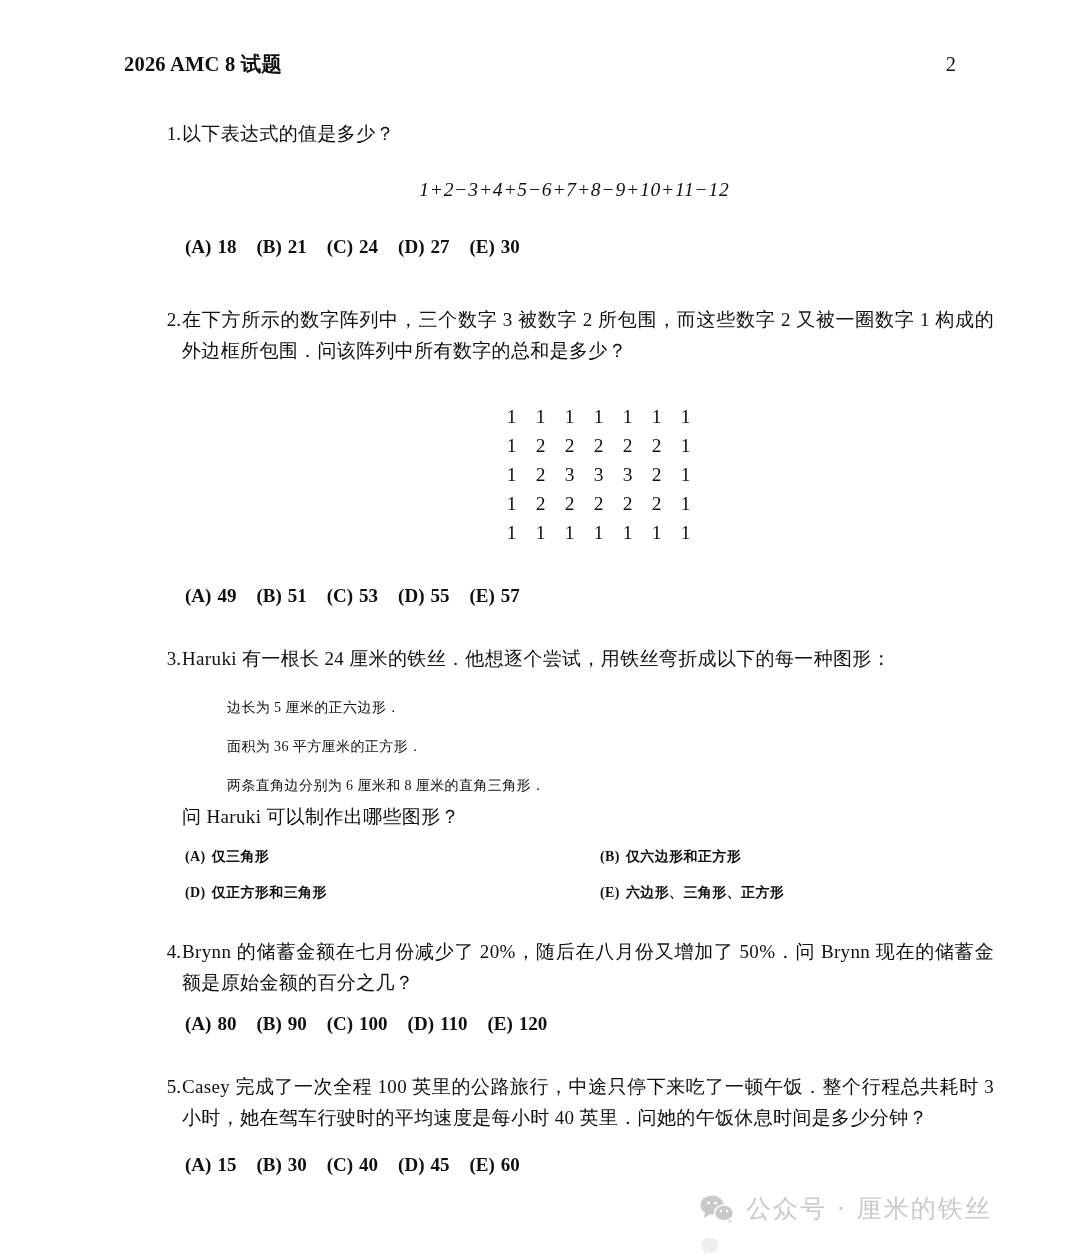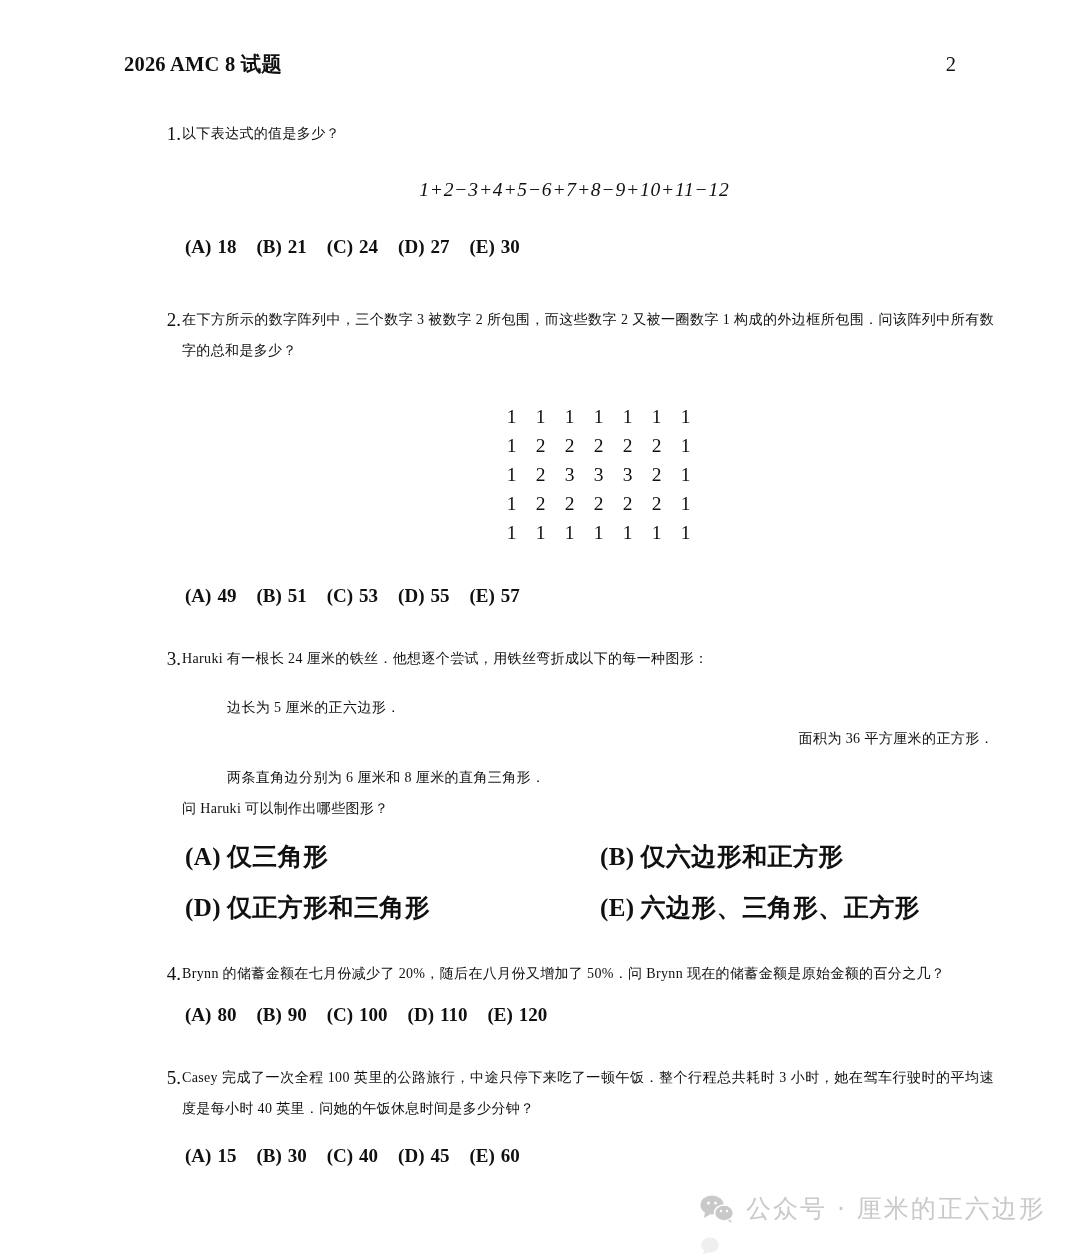--- a/index.html
+++ b/index.html
@@ -60,21 +60,21 @@
   .problem .num {
     position: absolute;
     left: 151px;
     top: 0;
     width: 30px;
     text-align: right;
     font-size: 19px;
     line-height: 31px;
   }
   .stem {
-    font-size: 14px;
+    font-size: 19px;
     line-height: 31px;
     text-align: justify;
     text-justify: inter-character;
     padding-left: 27px;
     letter-spacing: 0.35px;
   }
   .stem.nojust { text-align: left; }
 
   
   .display-math {
@@ -99,21 +99,21 @@
   }
   .choice .lbl {
     font-weight: bold;
     margin-right: 6px;
   }
   .choice .val { font-weight: bold; }
 
   
   .choices-grid {
     padding-left: 30px;
-    font-size: 25px;
+    font-size: 14px;
     display: grid;
     grid-template-columns: 415px auto;
     row-gap: 18px;
   }
   .choices-grid .choice {
     margin-right: 0;
     white-space: nowrap;
     letter-spacing: 0.4px;
   }
 
@@ -244,21 +244,21 @@
       <div class="choices" style="margin-top:33px;">
         <span class="choice"><span class="lbl">(A)</span><span class="val">49</span></span><span class="choice"><span class="lbl">(B)</span><span class="val">51</span></span><span class="choice"><span class="lbl">(C)</span><span class="val">53</span></span><span class="choice"><span class="lbl">(D)</span><span class="val">55</span></span><span class="choice"><span class="lbl">(E)</span><span class="val">57</span></span>
       </div>
     </div>
 
     <div class="problem" style="margin-top:32px;">
       <div class="num">3.</div>
       <div class="stem nojust">Haruki 有一根长 24 厘米的铁丝．他想逐个尝试，用铁丝弯折成以下的每一种图形：</div>
       <div class="sublist" style="margin-top:18px;">
         <div class="sublist-item">边长为 5 厘米的正六边形．</div>
-        <div class="sublist-item" style="text-align:right;">面积为 36 平方厘米的正方形．</div>
+        <div class="sublist-item" style="margin-top:8px;">面积为 36 平方厘米的正方形．</div>
         <div class="sublist-item" style="margin-top:8px;">两条直角边分别为 6 厘米和 8 厘米的直角三角形．</div>
       </div>
       <div class="stem nojust" style="">问 Haruki 可以制作出哪些图形？</div>
       <div class="choices-grid" style="margin-top:16px;">
         <span class="choice"><span class="lbl">(A)</span><span class="val">仅三角形</span></span>
         <span class="choice"><span class="lbl">(B)</span><span class="val">仅六边形和正方形</span></span>
         <span class="choice"><span class="lbl">(D)</span><span class="val">仅正方形和三角形</span></span>
         <span class="choice"><span class="lbl">(E)</span><span class="val">六边形、三角形、正方形</span></span>
       </div>
     </div>
@@ -287,21 +287,21 @@
         <ellipse cx="12" cy="11" rx="11.5" ry="9.5" fill="#c9c9c9"></ellipse>
         <polygon points="5,18 4,24 10,20.5" fill="#c9c9c9"></polygon>
         <ellipse cx="24" cy="19" rx="9.5" ry="8" fill="#c9c9c9" stroke="#ffffff" stroke-width="1.6"></ellipse>
         <polygon points="31,25 32,29.5 27,26.5" fill="#c9c9c9" stroke="#ffffff" stroke-width="0.8"></polygon>
         <circle cx="8.5" cy="9" r="1.5" fill="#ffffff"></circle>
         <circle cx="15.5" cy="9" r="1.5" fill="#ffffff"></circle>
         <circle cx="21" cy="17" r="1.2" fill="#ffffff"></circle>
         <circle cx="27" cy="17" r="1.2" fill="#ffffff"></circle>
       </svg>
     </span>
-    <span>公众号 · 厘米的正六边形</span>
+    <span>公众号 · 厘米的铁丝</span>
   </div>
   <div class="watermark-faint">
     <svg viewBox="0 0 26 22" width="26" height="22" aria-hidden="true">
       <ellipse cx="10" cy="9" rx="9" ry="7.5" fill="#e2e2e2"></ellipse>
       <polygon points="4,14 3,19 8,16" fill="#e2e2e2"></polygon>
     </svg>
   </div>
 
 </div>
 

